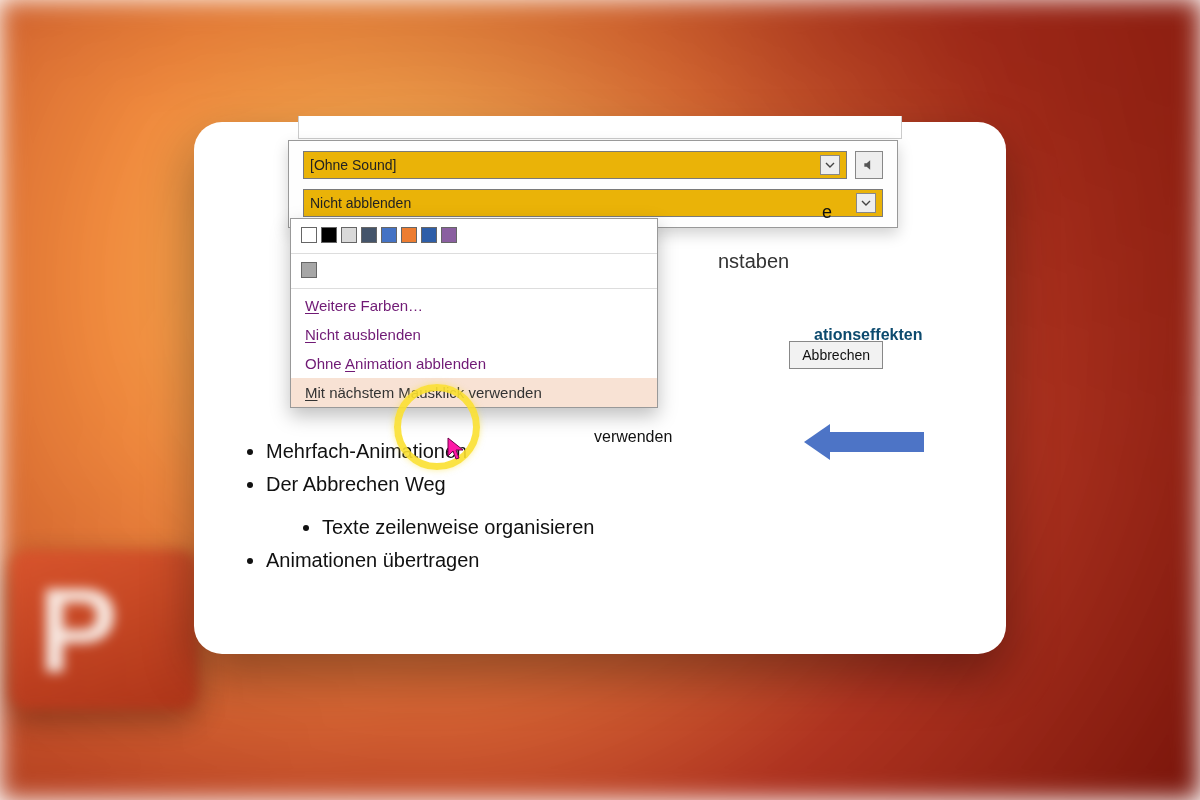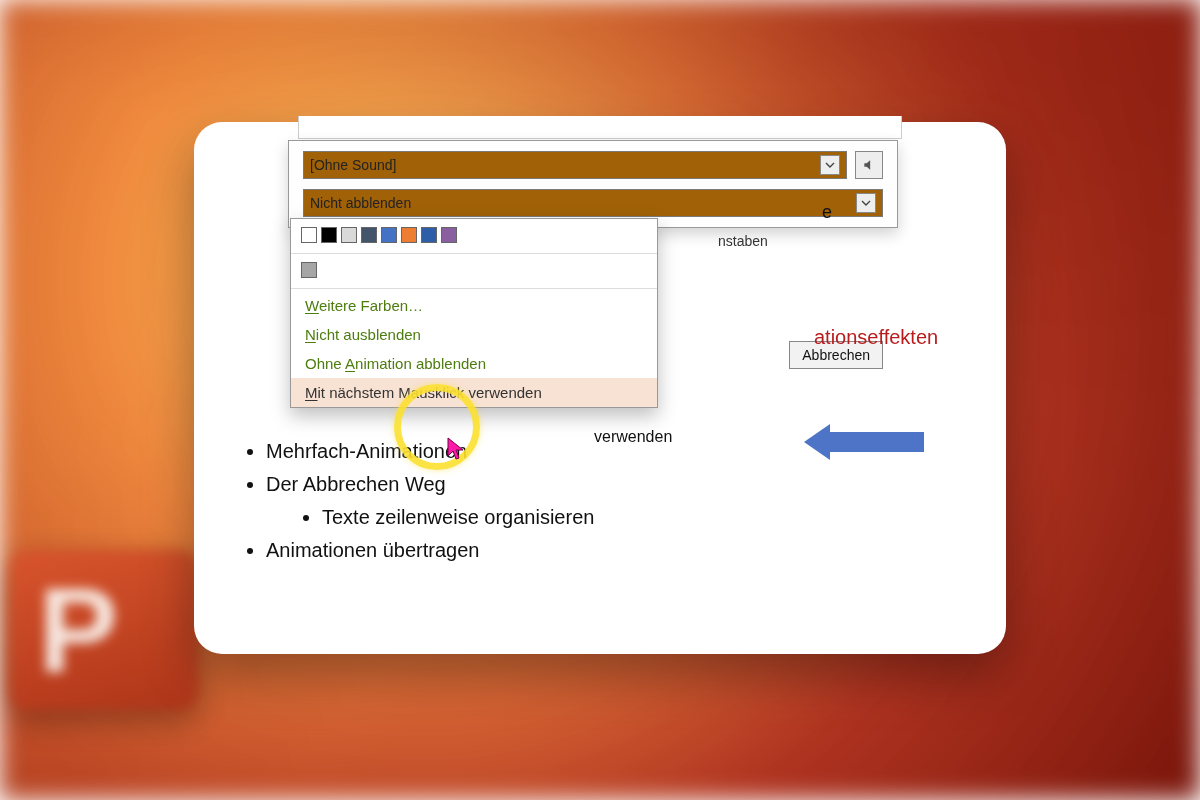--- a/index.html
+++ b/index.html
@@ -48,21 +48,21 @@
     position:absolute; left:104px; top:-6px; right:104px; height:22px;
     border-left:1px solid #ccc; border-right:1px solid #ccc; border-bottom:1px solid #ccc;
     background:#fff;
   }
   .row {
     display:flex; align-items:center; gap:8px;
     margin:10px 14px 0 14px;
   }
   .combo {
     flex:1; display:flex; align-items:center; justify-content:space-between;
-    height:26px; border:1px solid #7a7a7a; background:#a16207; padding:0 6px;
+    height:26px; border:1px solid #7a7a7a; background:#eab308; padding:0 6px;
     font-size:14px; color:#222;
   }
   .combo .chev {
     width:18px; height:18px; border:1px solid #888; background:#eee;
     display:flex; align-items:center; justify-content:center;
   }
   .chev svg { width:10px; height:10px; }
   .speaker-btn {
     width:26px; height:26px; border:1px solid #888; background:#eee;
     display:flex; align-items:center; justify-content:center;
@@ -71,52 +71,52 @@
 
   .btn {
     height:26px; padding:0 12px; border:1px solid #888; background:#f2f2f2;
     font-size:14px; display:inline-flex; align-items:center;
   }
   .dlg-buttons {
     position:absolute; right:14px; top:200px; display:flex; gap:10px;border-radius:9px;
   }
 
   .pecking-e     { position:absolute; left:628px; top:80px;  font-size:18px; color:#111; }
-  .pecking-stab  { position:absolute; left:524px; top:111px; font-size:14px; color:#333; }
-  .pecking-eff   { position:absolute; left:620px; top:204px; font-size:20px; color:#b91c1c; }
+  .pecking-stab  { position:absolute; left:524px; top:128px; font-size:20px; color:#333; }
+  .pecking-eff   { position:absolute; left:620px; top:204px; font-size:16px; color:#0c4a6e;font-weight:bold; }
 
   
   .dropdown {
     position:absolute; left:96px; top:96px; width:366px;
     border:1px solid #999; background:#fff;
     box-shadow:0 8px 18px rgba(0,0,0,0.25);
     font-size:15px;
     z-index:5;
   }
   .color-row {
     display:flex; align-items:center; gap:4px; padding:8px 10px;
   }
   .sep { height:1px; background:#ddd; margin:2px 0; }
   .swatch {
     width:16px; height:16px; border:1px solid #666; box-sizing:border-box;
   }
   .recent-row { display:flex; align-items:center; gap:4px; padding:6px 10px 8px 10px;}
   .menu-item {
-    padding:6px 14px; color:#4d7c0f; cursor:default; position:relative;
+    padding:6px 14px; color:#701a75; cursor:default; position:relative;
   }
   .menu-item.hl { background:rgba(230,150,100,0.28); color:#333; }
   .underline-hotkey { text-decoration: underline; text-underline-offset:2px; }
 
   
   .slide-text {
     position:absolute; left:26px; top:312px; right:20px;
     font-size:20px; line-height:1.55;
   }
   .slide-text ul { margin:0; padding-left:46px; list-style:disc; }
-  .slide-text ul ul { padding-left:56px; margin-top:2px; }
+  .slide-text ul ul { padding-left:56px; margin-top:12px; }
   .slide-text li { margin:2px 0; }
   .verwenden {
     position:absolute; left:400px; top:306px; font-size:16px;
   }
 
   
   .arrow {
     position:absolute; left:610px; top:302px; width:120px; height:36px;
     display:flex; align-items:center;
   }

